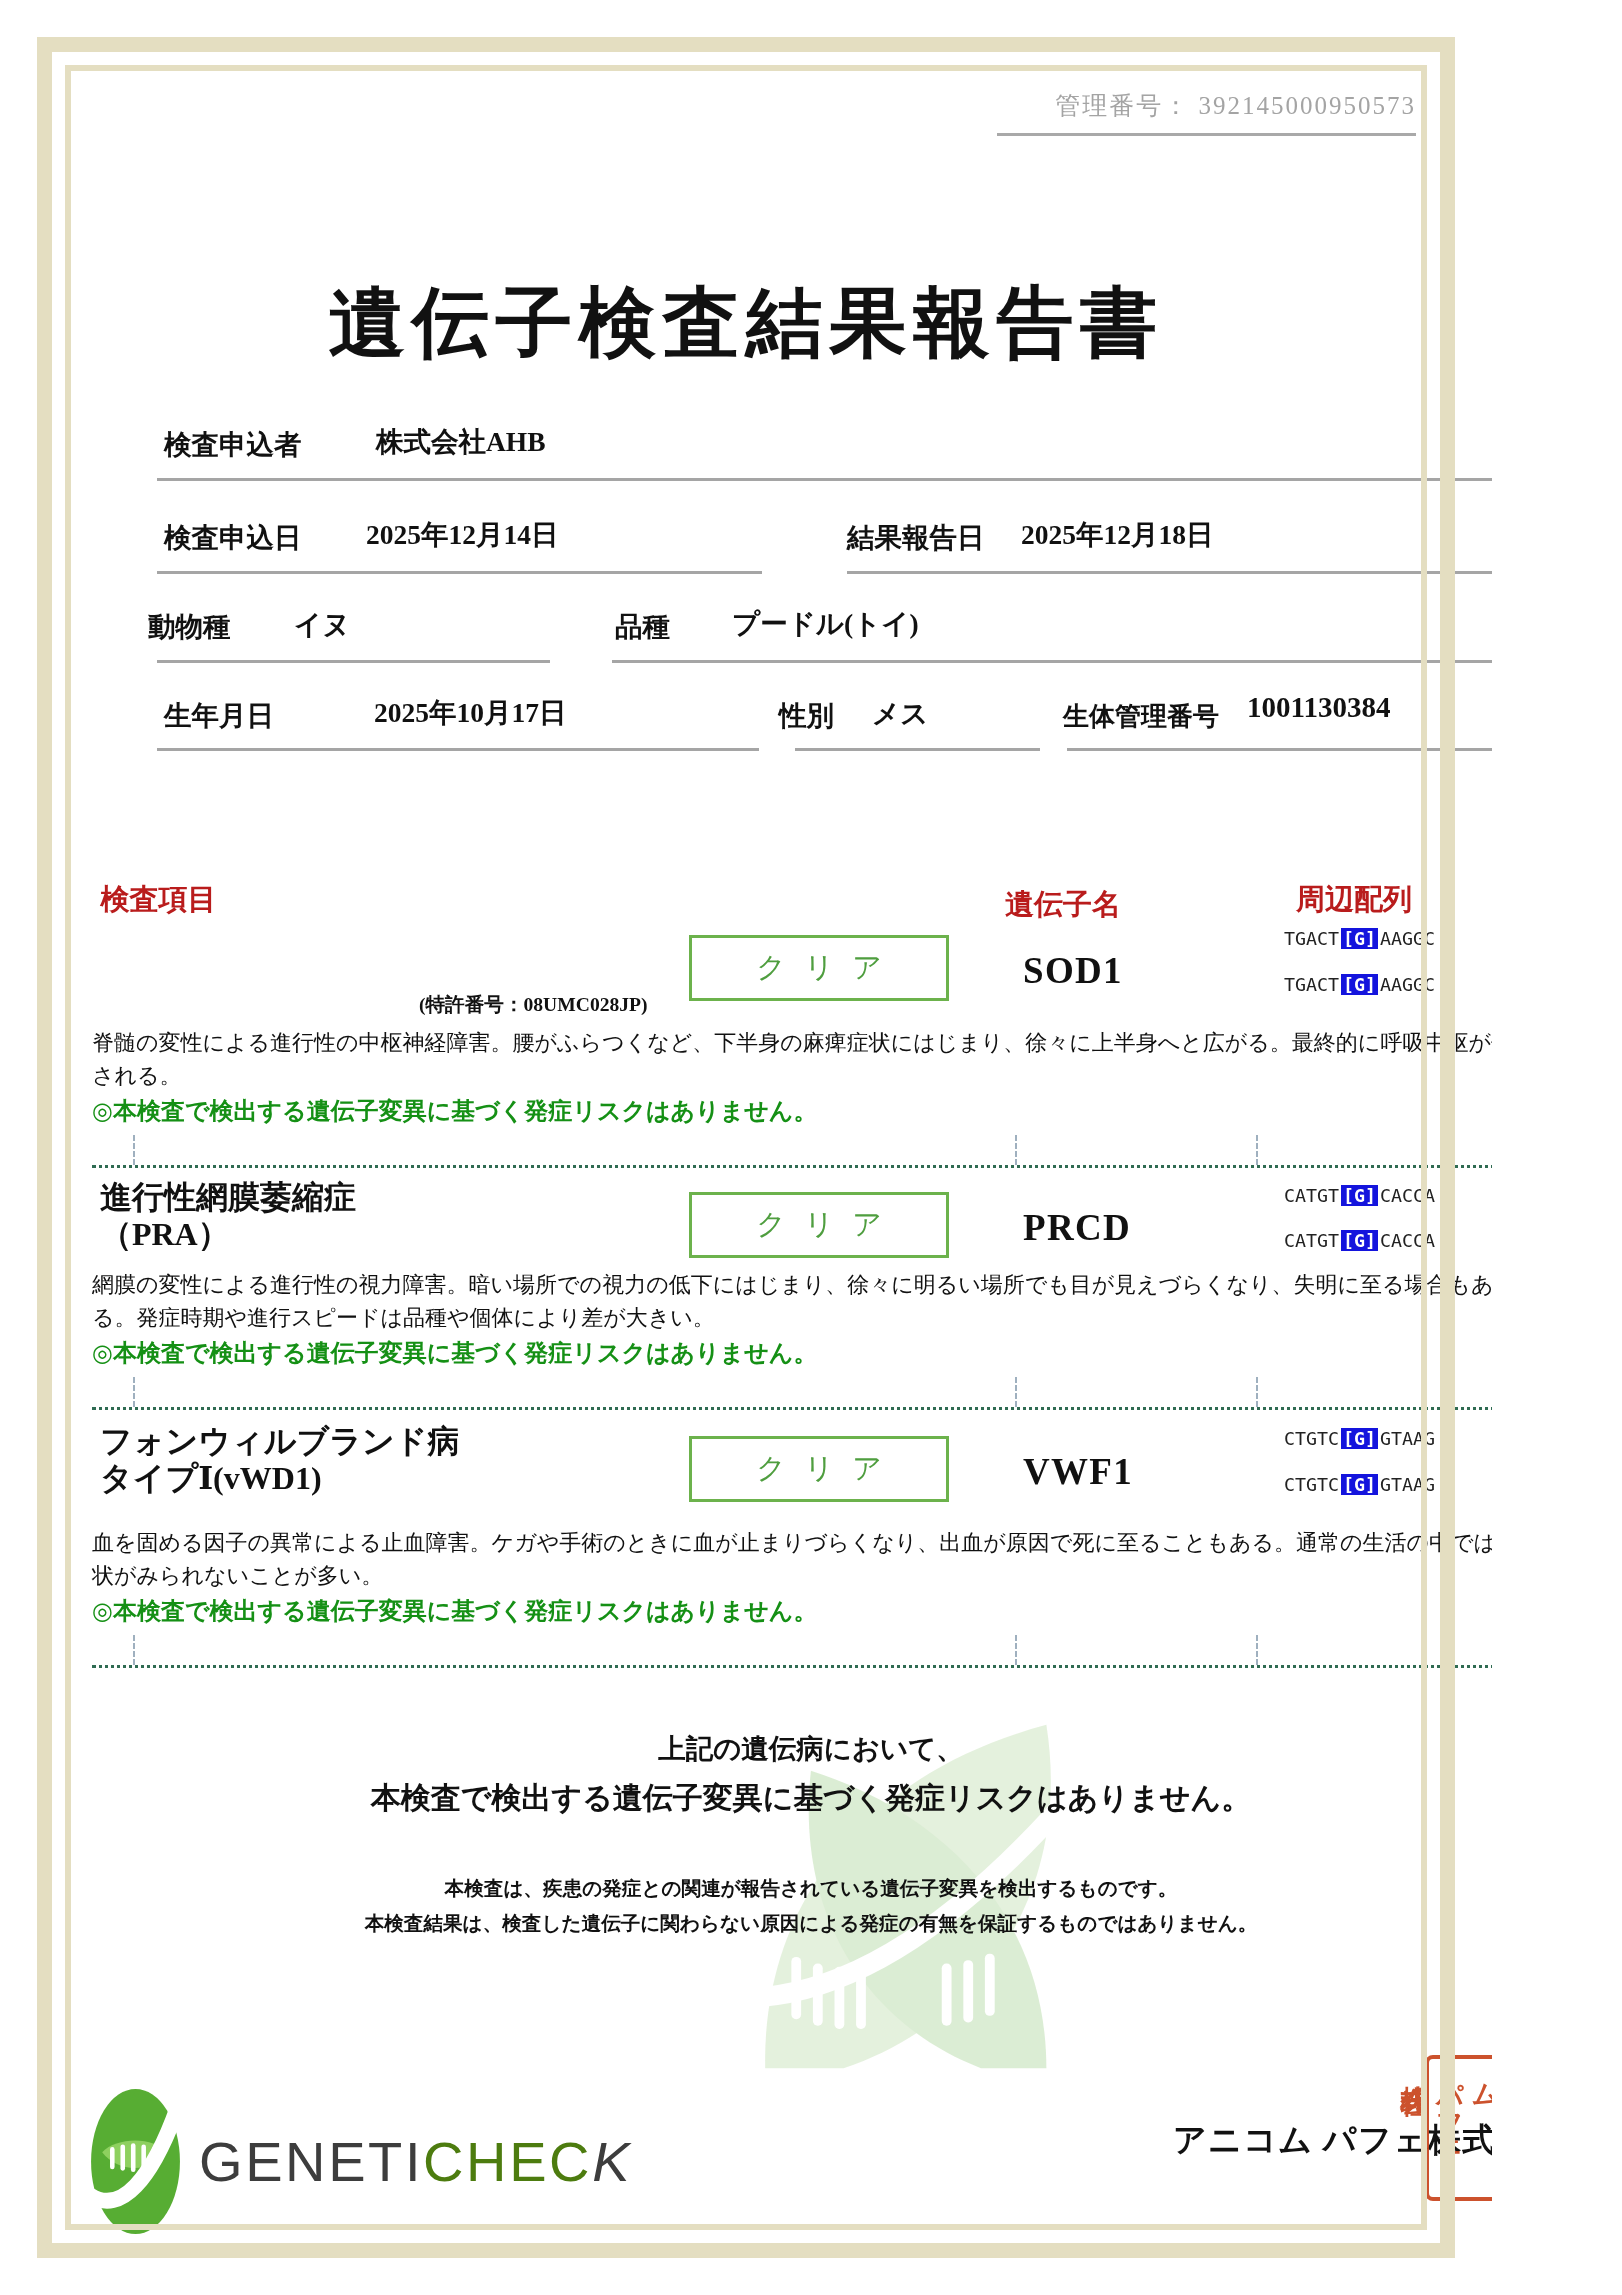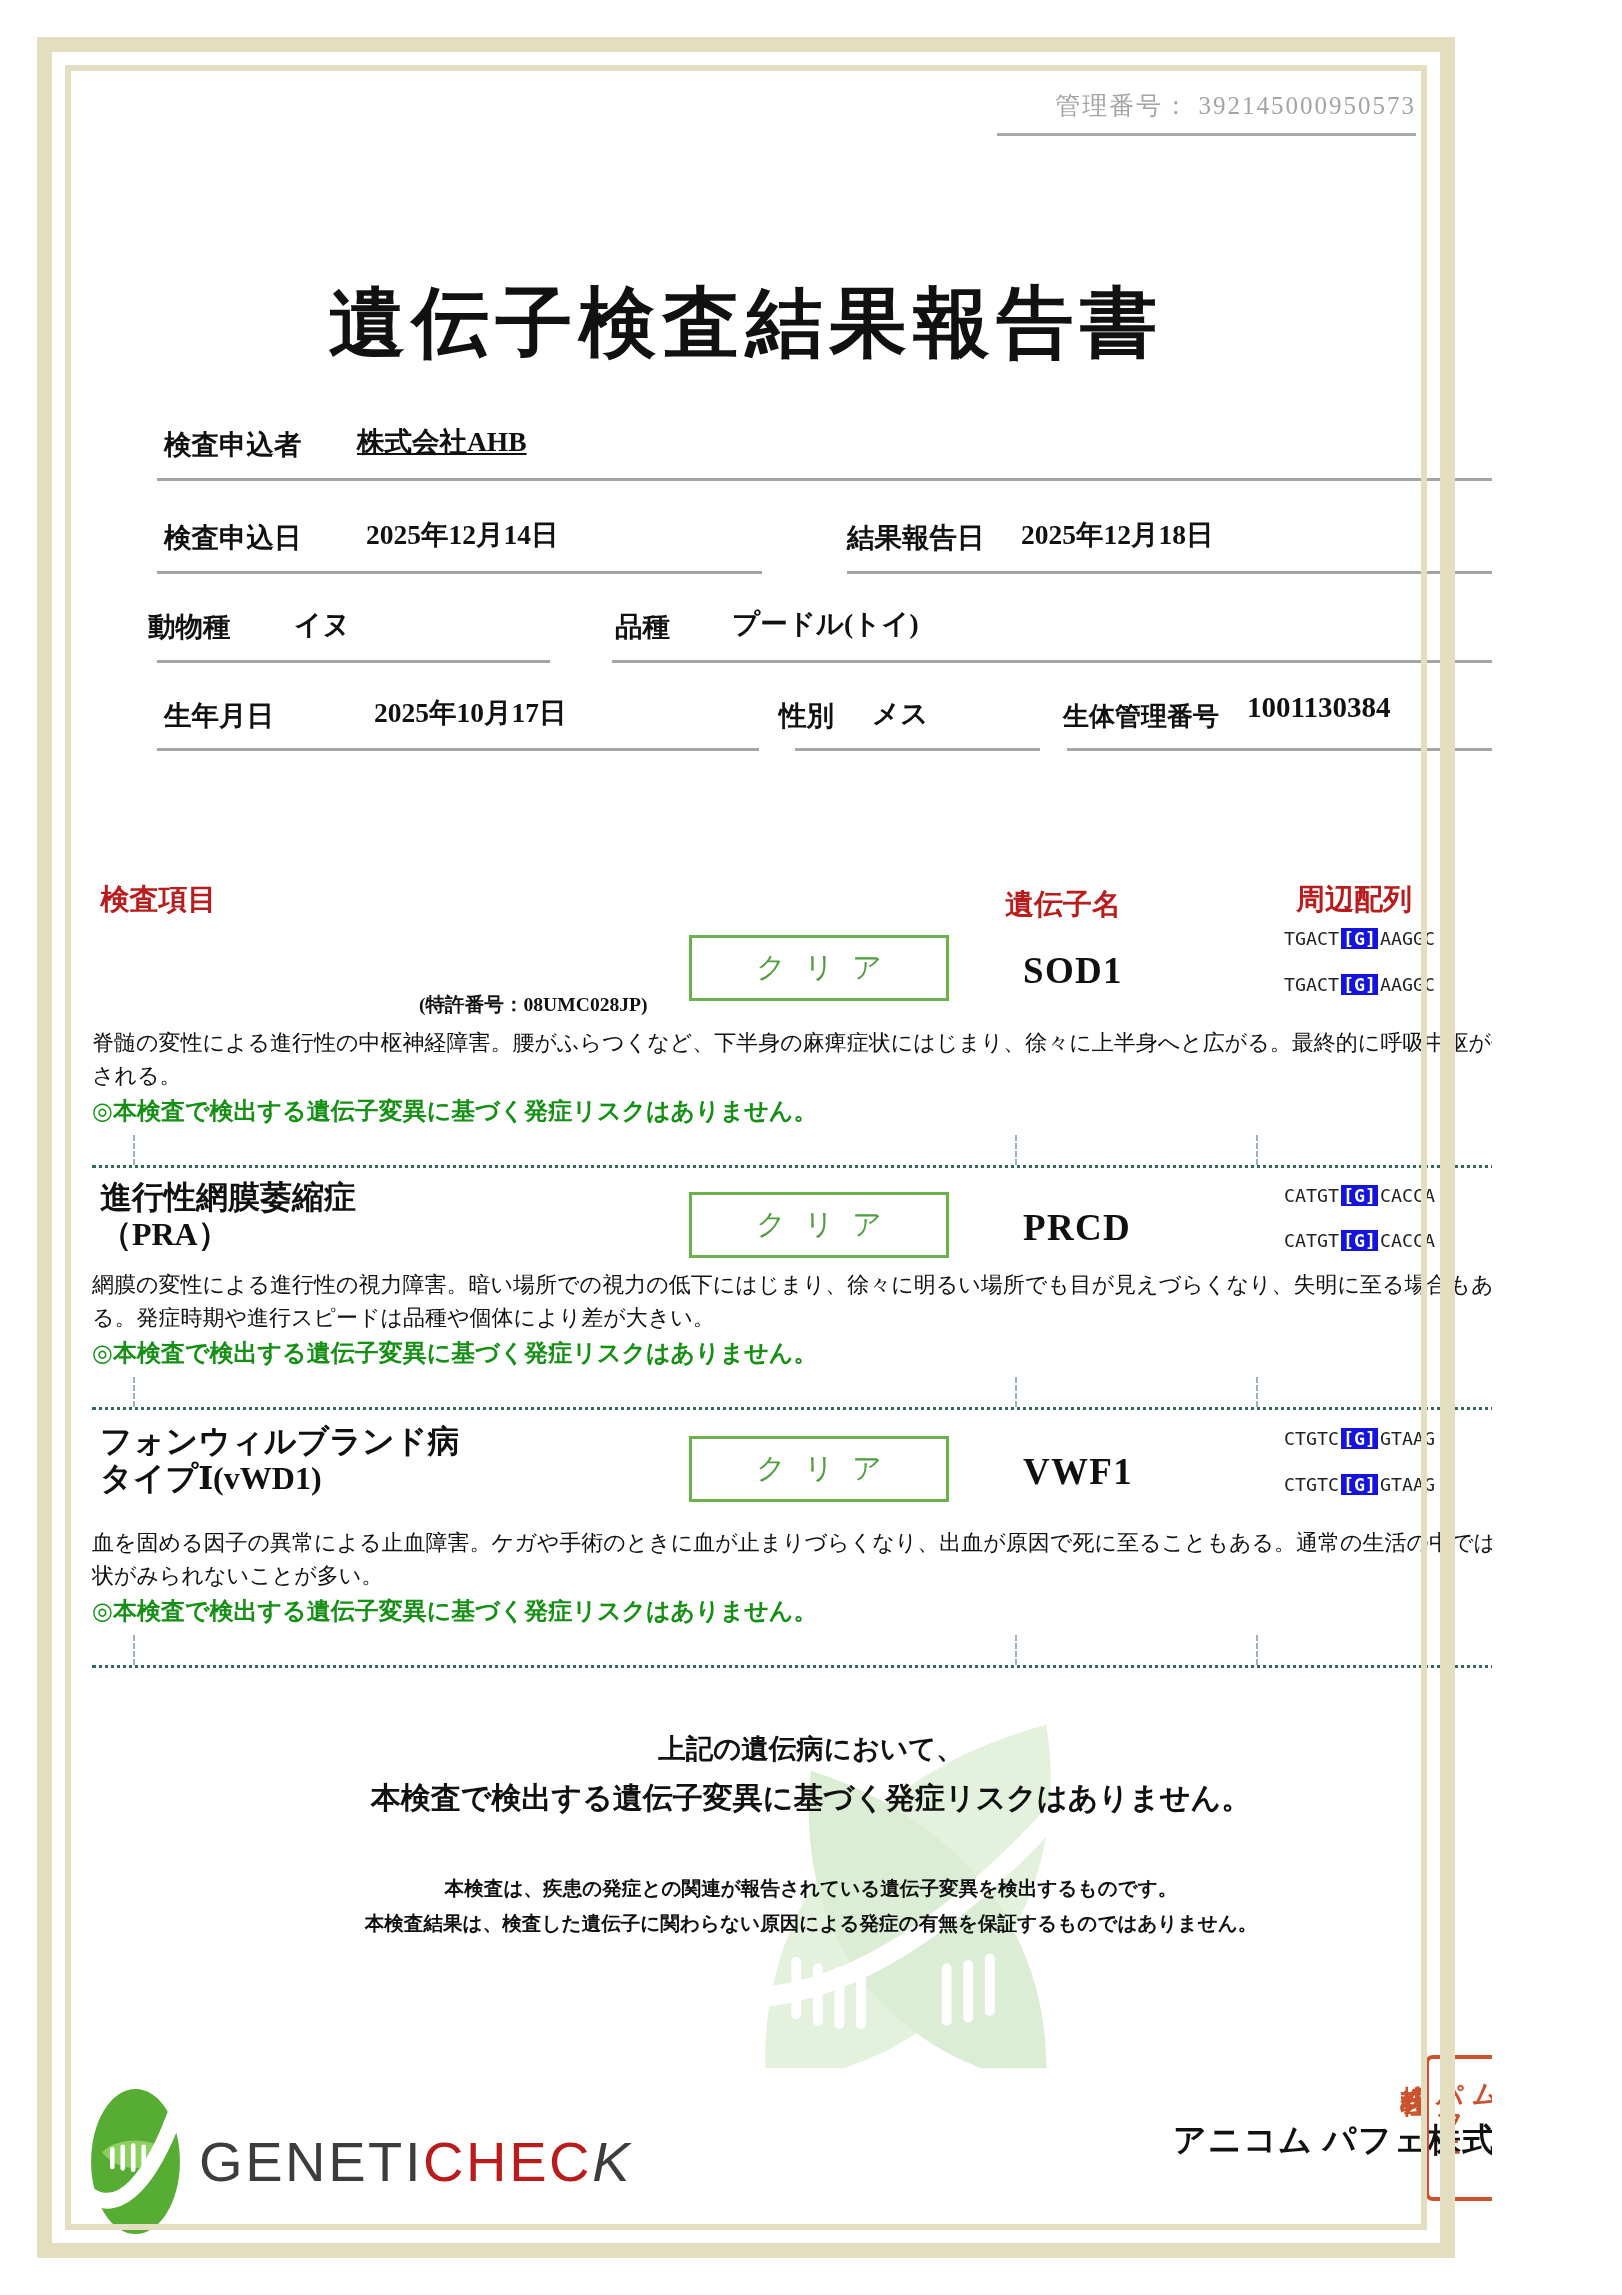--- a/index.html
+++ b/index.html
@@ -66,21 +66,21 @@
   .watermark{position:absolute;left:654px;top:1669px;z-index:0;opacity:.55;}
   .summary{position:absolute;left:0;top:1731px;width:1622px;text-align:center;z-index:2;}
   .sum1{font-size:27.5px;font-weight:600;}
   .sum2{font-size:30px;font-weight:600;margin-top:10.5px;}
   .notes{margin-top:52px;font-size:19.6px;line-height:1.8;font-weight:600;}
 
   
   .brand{position:absolute;left:89px;top:2087px;display:flex;align-items:center;gap:17px;z-index:2;}
   .brand-text{font-family:"Liberation Sans","DejaVu Sans",sans-serif;font-size:56px;
               letter-spacing:2.6px;color:#3d3d3d;white-space:nowrap;}
-  .brand-green{color:#b91c1c;}
+  .brand-green{color:#4d7c0f;}
 
   
   .company{position:absolute;left:1173px;top:2118px;font-size:33px;font-weight:700;
            letter-spacing:1.3px;z-index:1;white-space:nowrap;}
   .seal{position:absolute;left:1425px;top:2055px;width:105px;height:128px;
         border:4.6px solid #c8441c;border-radius:7.9px;color:#c8441c;
         writing-mode:vertical-rl;font-size:27px;font-weight:700;line-height:1.25;
         padding:5.2px 3.3px;opacity:.92;z-index:2;letter-spacing:1.3px;}
   .seal div{margin:0 2px;}
 </style>
@@ -93,21 +93,21 @@
   <div class="frame-inner"></div>
 
   <div class="mgmt">
     <span>管理番号：</span>
     <span>392145000950573</span>
   </div>
 
   <h1 class="title">遺伝子検査結果報告書</h1>
 
   <div class="lbl" style="left:164px;top:427px;">検査申込者</div>
-  <div class="val" style="left:357px;top:424px;text-decoration:underline;">株式会社AHB</div>
+  <div class="val" style="left:376px;top:424px;">株式会社AHB</div>
   <div class="u" style="left:157px;top:478px;width:1368px;"></div>
 
   <div class="lbl" style="left:164px;top:520px;">検査申込日</div>
   <div class="val" style="left:366px;top:517px;">2025年12月14日</div>
   <div class="lbl" style="left:847px;top:520px;">結果報告日</div>
   <div class="val" style="left:1021px;top:517px;">2025年12月18日</div>
   <div class="u" style="left:157px;top:571px;width:605px;"></div>
   <div class="u" style="left:847px;top:571px;width:677px;"></div>
 
   <div class="lbl" style="left:148px;top:609px;">動物種</div>

